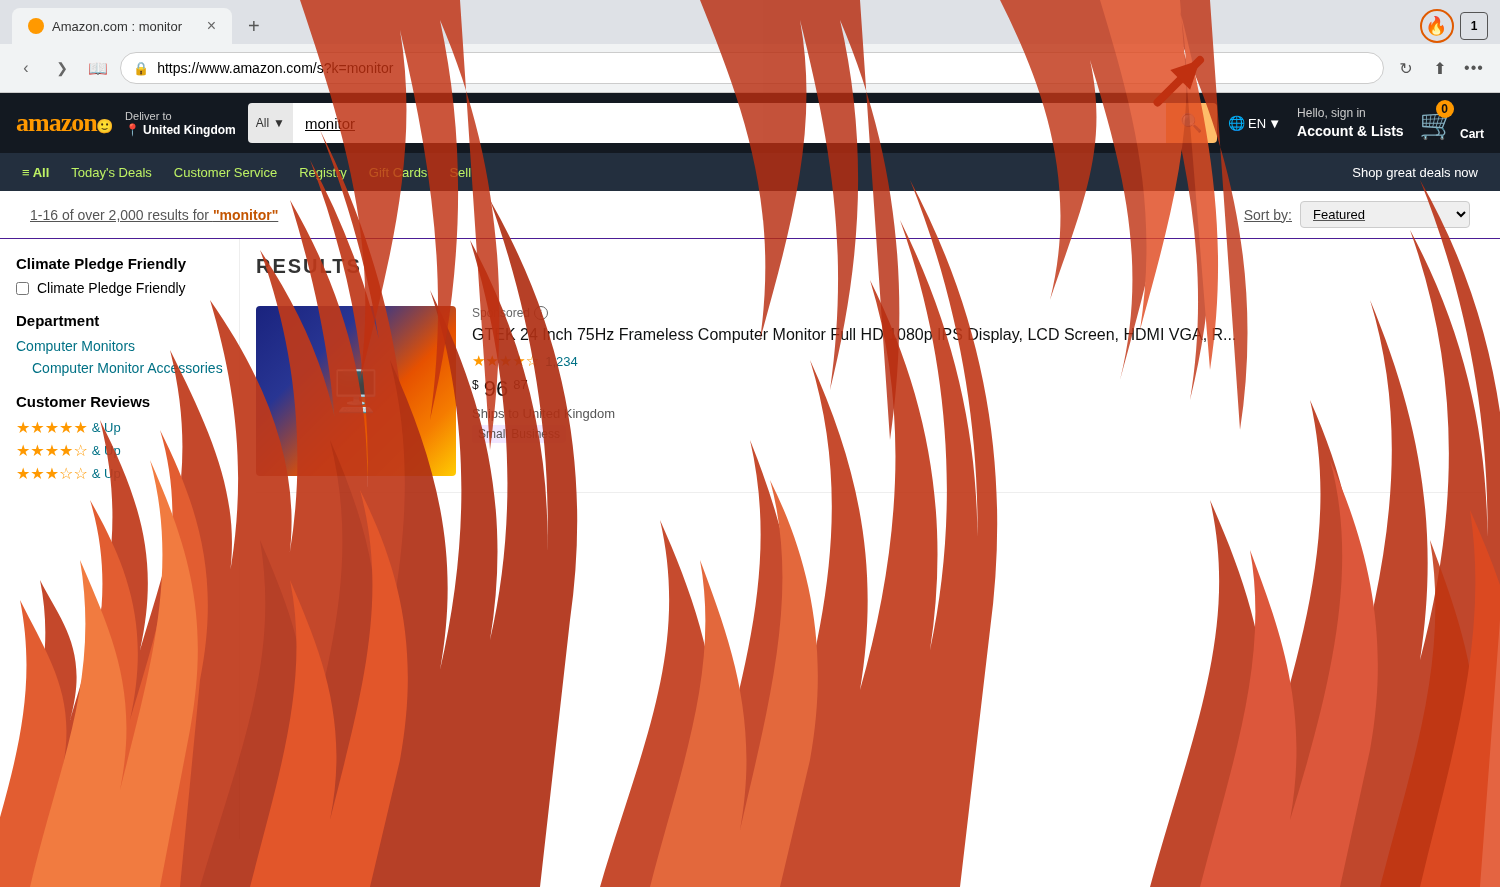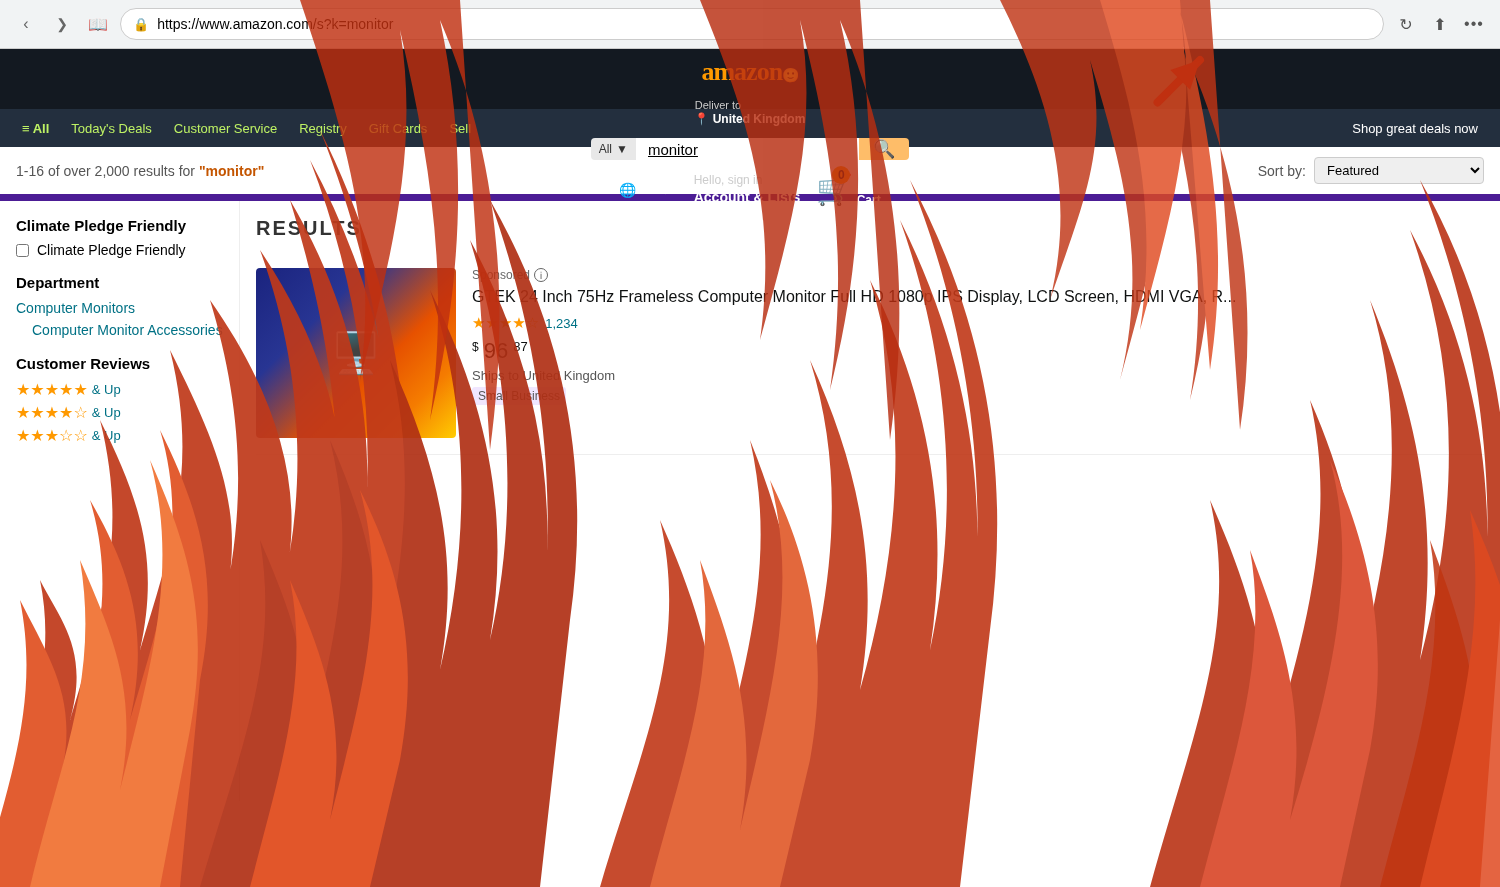--- a/index.html
+++ b/index.html
@@ -125,24 +125,23 @@
 
     
     .amazon-page {
       background: #fff;
     }
     
     .amz-header {
       background: #131921;
       display: flex;
       align-items: center;
-      padding: 8px 16px;
+      padding: 19px 16px;
       gap: 12px;
       height: 60px;
-      flex-direction: column;
     }
     .amz-logo {
       color: #f90;
       font-size: 26px;
       font-weight: bold;
       font-family: Georgia, serif;
       letter-spacing: -1px;
     }
     .amz-deliver {
       color: #ccc;
@@ -199,21 +198,20 @@
     }
     .amz-lang {
       display: flex; align-items: center; gap: 2px;
       font-size: 13px; color: #fff;
       cursor: pointer;
     }
     .amz-account {
       font-size: 12px; color: #ccc;
       cursor: pointer;
       line-height: 1.3;
-      margin-left: 6px;
     }
     .amz-account strong { color: #fff; font-size: 14px; display: block; }
     .amz-cart {
       display: flex; align-items: flex-end; gap: 3px;
       cursor: pointer;
       position: relative;
     }
     .cart-count {
       position: absolute;
       top: -6px; left: 16px;
@@ -255,27 +253,28 @@
 
     
     .results-area {
       display: flex;
       background: #fff;
       min-height: 600px;
     }
 
     
     .results-header {
-      padding: 10px 16px;
+      padding: 10px 30px;
       font-size: 14px;
       color: #555;
-      border-bottom: 7px solid #4c1d95;
+      border-bottom: 1px solid #4c1d95;
       display: flex;
       align-items: center;
       justify-content: space-between;
+      text-decoration: underline;
     }
     .results-query { color: #c45500; font-weight: bold; }
     .sort-bar {
       display: flex;
       align-items: center;
       gap: 8px;
       font-size: 14px;
     }
     .sort-select {
       border: 1px solid #ccc;
@@ -442,20 +441,34 @@
       height: 887px;
       pointer-events: none;
       z-index: 101;
     }
   </style>
 </head>
 <body>
 
 <div class="browser-chrome">
 
+  <div class="tab-bar">
+    <div class="tab">
+      <span class="tab-favicon"></span>
+      <span>Amazon.com : monitor</span>
+      <span class="tab-close">×</span>
+    </div>
+    <span class="tab-new">+</span>
+    <div style="flex:1"></div>
+
+    <div style="display:flex;align-items:center;gap:6px;">
+      <div class="fire-btn">🔥</div>
+      <div class="tab-count-btn">1</div>
+    </div>
+  </div>
 
   <div class="browser-controls">
     <button class="nav-btn">‹</button>
     <button class="nav-btn" style="font-size:14px;">❯</button>
     <button class="nav-btn">📖</button>
     <div class="address-bar">
       <span class="address-bar-icon">🔒</span>
       <input type="text" value="https://www.amazon.com/s?k=monitor" readonly="" style="flex: 1 1 0%; border: none; outline: none; font-size: 14px;">
     </div>
     <div class="browser-actions">

